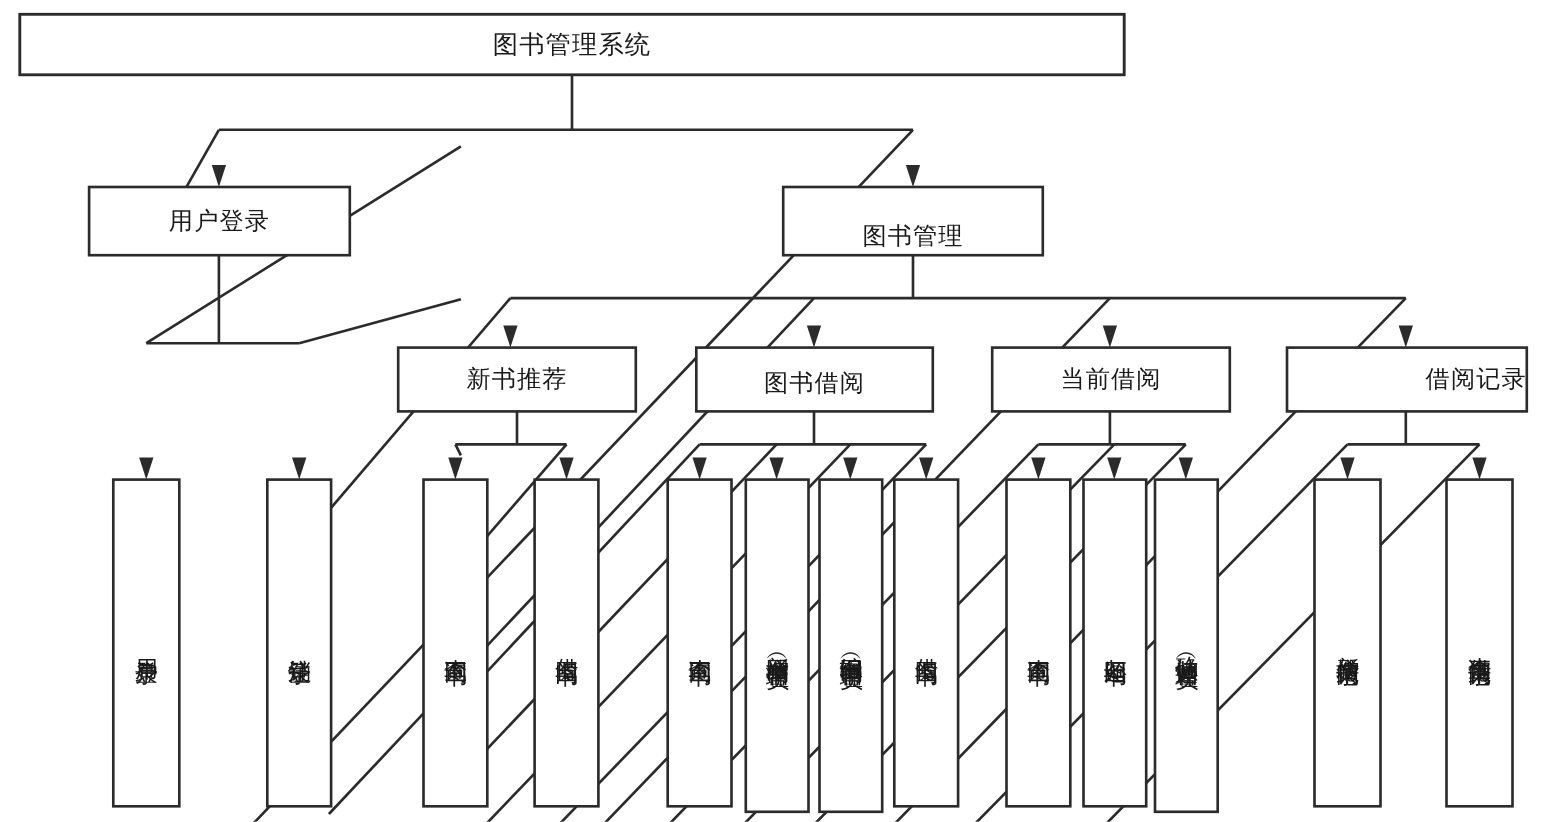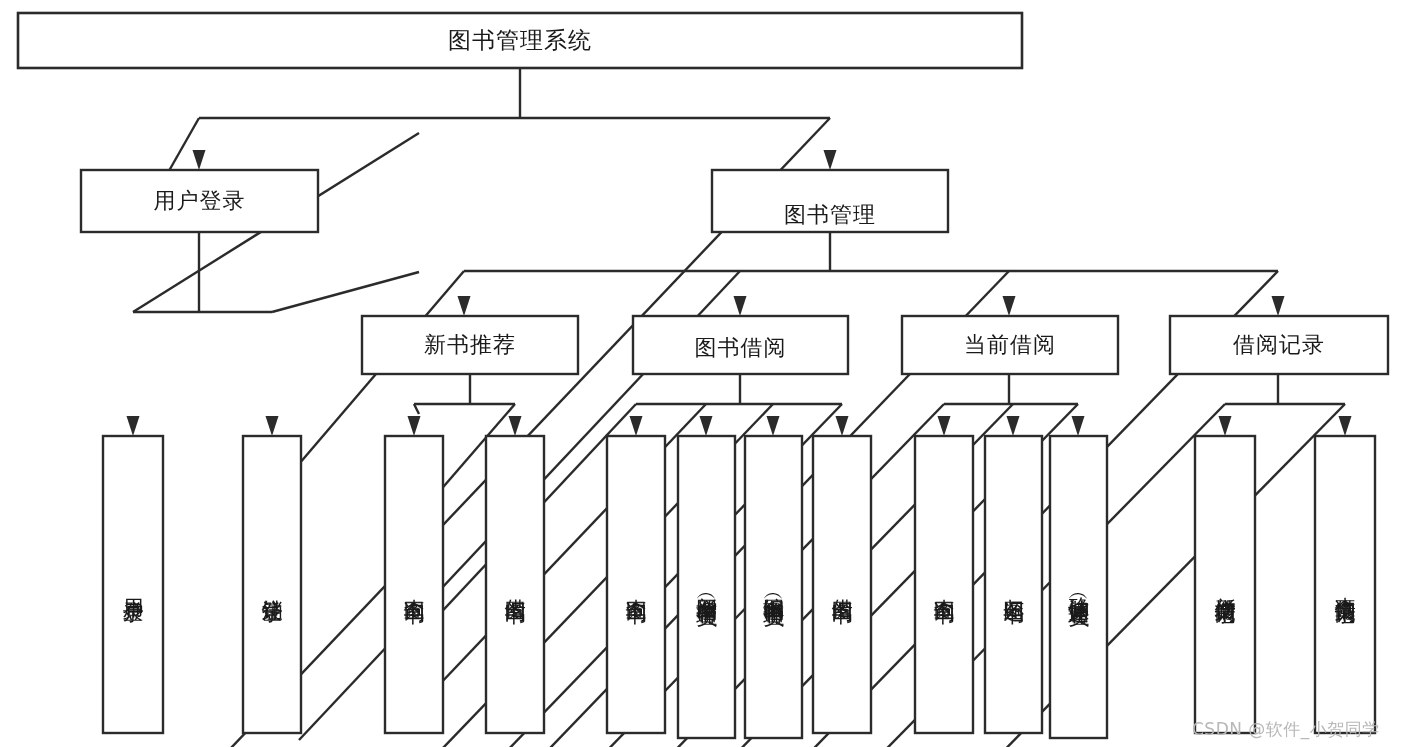--- a/index.html
+++ b/index.html
@@ -186,21 +186,21 @@
       </div>
       <div class="hlabel-wrap" style="left: 362px; top: 316px; width: 216px; height: 58px;">
         <span class="hlabel-text">新书推荐</span>
       </div>
       <div class="hlabel-wrap" style="left: 633px; top: 316px; width: 215px; height: 64px;">
         <span class="hlabel-text">图书借阅</span>
       </div>
       <div class="hlabel-wrap" style="left: 902px; top: 316px; width: 216px; height: 58px;">
         <span class="hlabel-text">当前借阅</span>
       </div>
-      <div class="hlabel-wrap" style="left: 1170px; top: 316px; width: 218px; height: 58px;">
+      <div class="hlabel-wrap" style="left: 1170px; top: 316px; width: 218px; height: 58px; justify-content: flex-end;">
         <span class="hlabel-text">借阅记录</span>
       </div>
       <div class="vlabel-wrap" style="left: 103px; top: 436px; width: 60px; height: 297px;">
         <span class="vlabel-text">用户登录</span>
       </div>
       <div class="vlabel-wrap" style="left: 243px; top: 436px; width: 58px; height: 297px;">
         <span class="vlabel-text">注销登录</span>
       </div>
       <div class="vlabel-wrap" style="left: 385px; top: 436px; width: 58px; height: 297px;">
         <span class="vlabel-text">查询图书</span>
@@ -230,15 +230,14 @@
         <span class="vlabel-text">确认归还（管理员）</span>
       </div>
       <div class="vlabel-wrap" style="left: 1195px; top: 436px; width: 60px; height: 297px;">
         <span class="vlabel-text">新增借阅记录</span>
       </div>
       <div class="vlabel-wrap" style="left: 1315px; top: 436px; width: 60px; height: 297px;">
         <span class="vlabel-text">查询借阅记录</span>
       </div>
     </div>
 
-  <div class="watermark" style="left: 1192px; top: 718px; color: rgb(184, 184, 184);">CSDN @软件_小贺同学</div>
 
 </div>
 
 </body></html>

